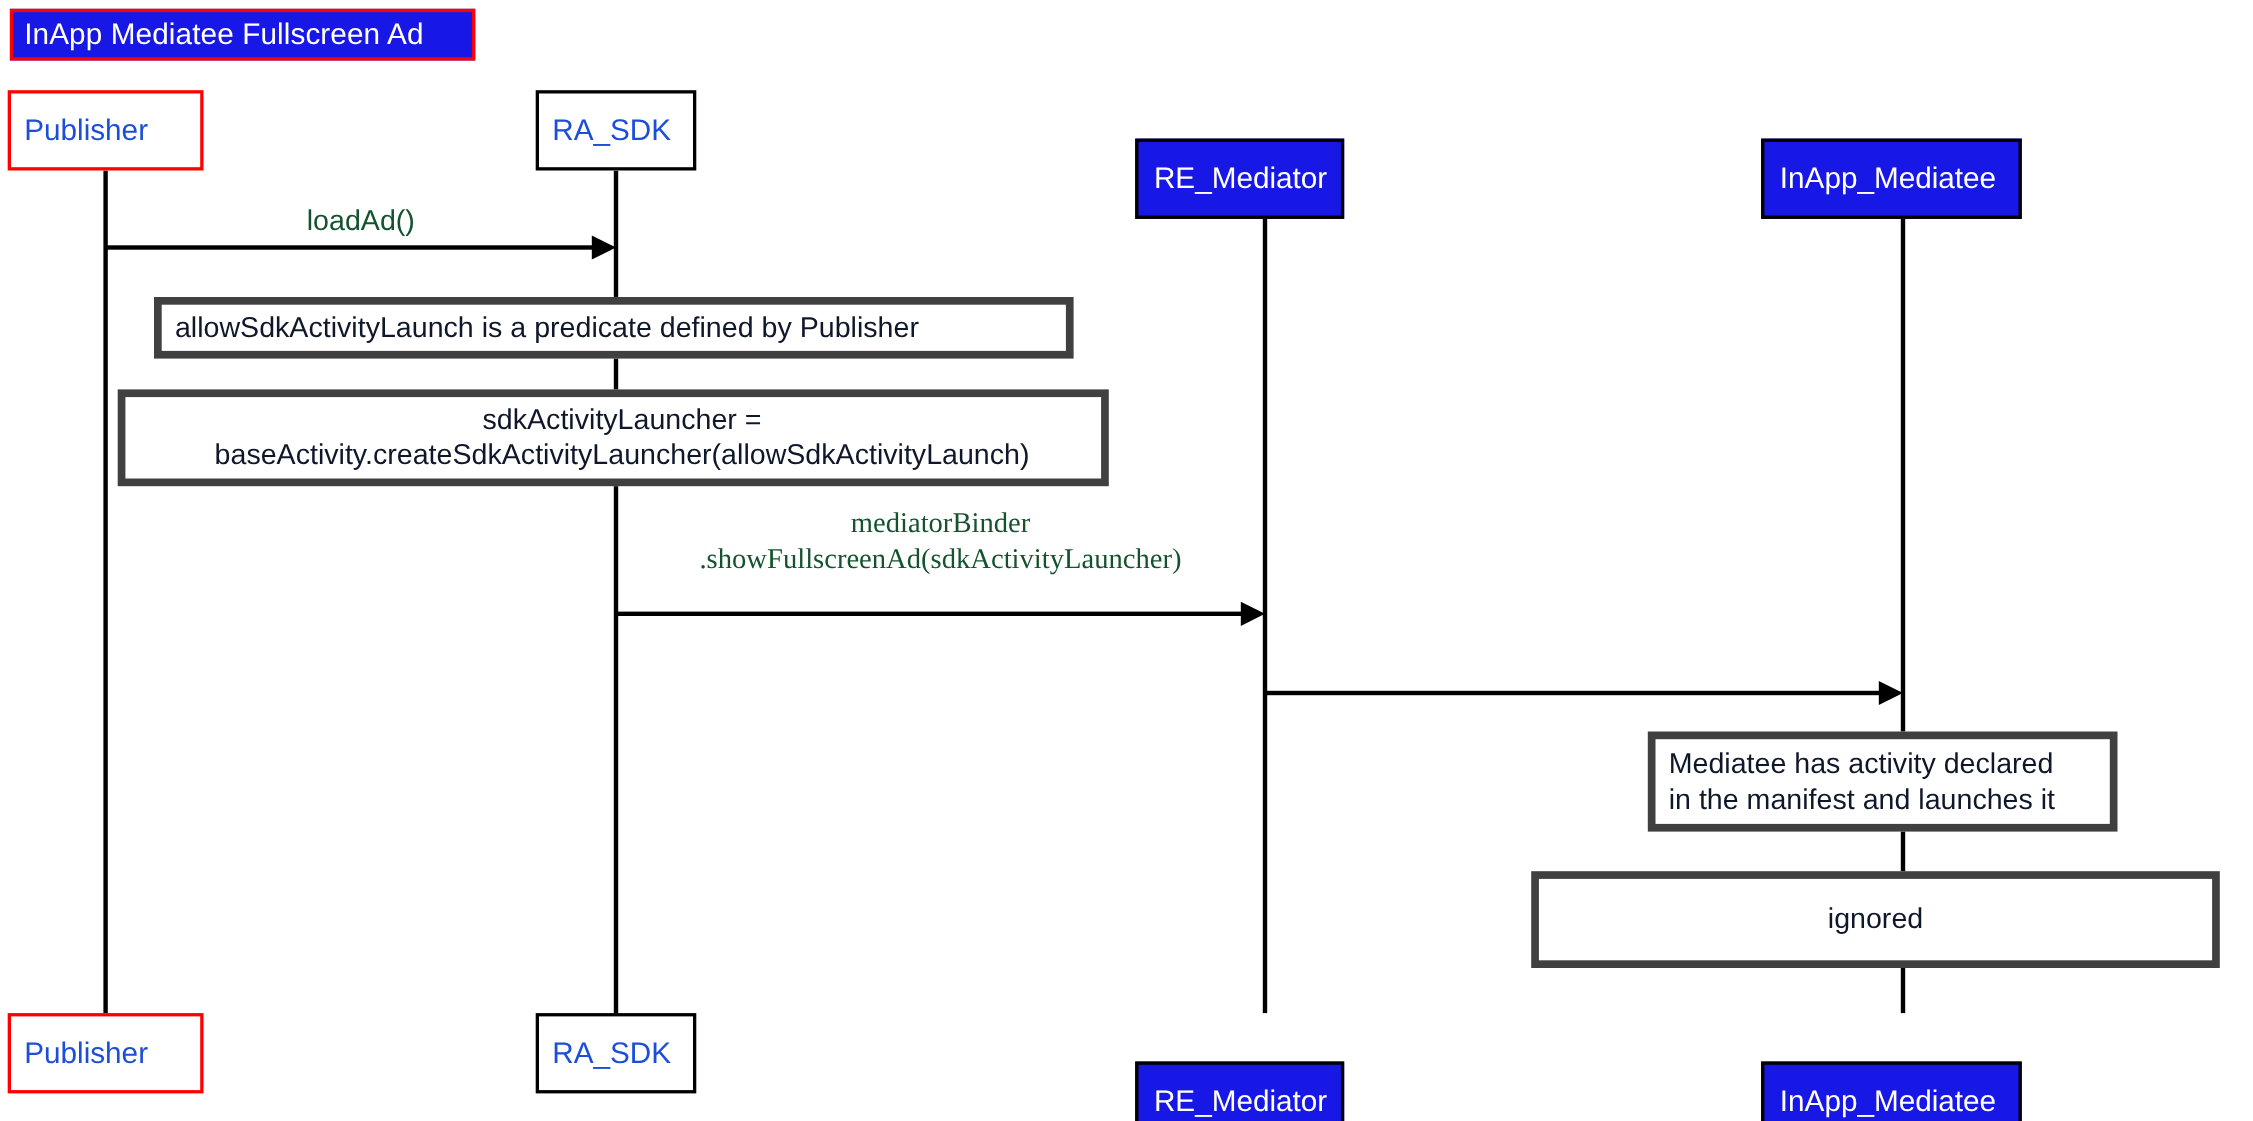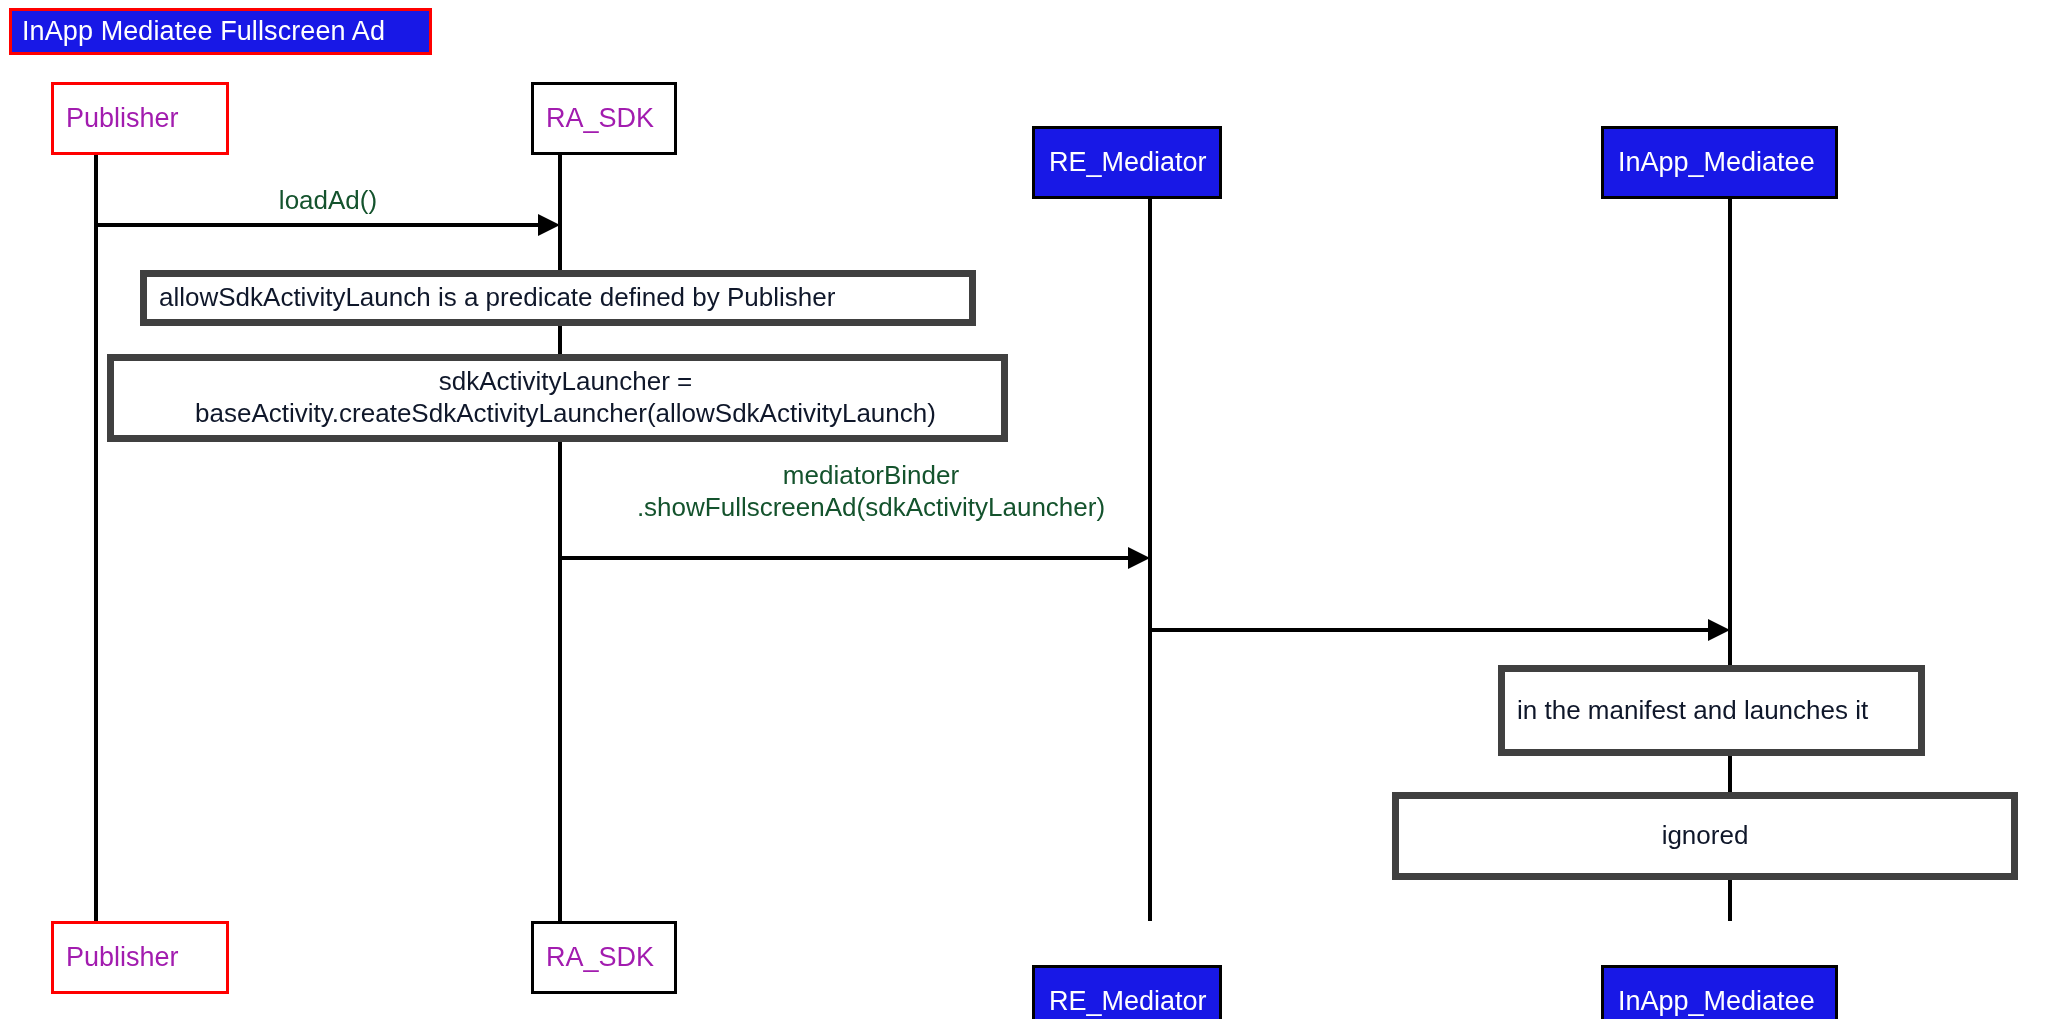--- a/index.html
+++ b/index.html
@@ -43,22 +43,21 @@
   .plife {
     position: absolute;
     box-sizing: border-box;
     display: flex;
     align-items: center;
     font-size: 27px;
     white-space: nowrap;
   }
   .plife.white {
     background: #ffffff;
-    color: #a21caf;
-    margin-left: 44px;
+    color: #1d4ed8;
   }
   .plife.blue {
     background: #1818e6;
     color: #ffffff;
     margin-top: 44px;
   }
   .plife.bred { border: 3px solid #ff0000; }
   .plife.bblack { border: 3px solid #000000; }
   .plife .plabel { width: 100%; padding: 0 12px; }
   .plife.blue .plabel { padding: 0 14px; }
@@ -169,31 +168,32 @@
 
   <div class="note left" style="left:140px; top:270px; width:836px; height:56px;">
     <div class="nline">allowSdkActivityLaunch is a predicate defined by Publisher</div>
   </div>
 
   <div class="note center" style="left:107px; top:354px; width:901px; height:88px;padding-left:16px;">
     <div class="nline">sdkActivityLauncher =</div>
     <div class="nline">baseActivity.createSdkActivityLauncher(allowSdkActivityLaunch)</div>
   </div>
 
-  <div class="msg-label" style="left:576px; top:460px; width:590px;">
+  <div class="msg-label" style="left:560px; top:460px; width:590px;font-family:Liberation Serif, serif;">
     <div>mediatorBinder</div>
     <div>.showFullscreenAd(sdkActivityLauncher)</div>
   </div>
   <div class="msg-line" style="left:560px; top:556px; width:572px;"></div>
   <div class="msg-head" style="left:1128px; top:547px;"></div>
 
   <div class="msg-line" style="left:1150px; top:628px; width:562px;"></div>
   <div class="msg-head" style="left:1708px; top:619px;"></div>
 
   <div class="note left" style="left:1498px; top:665px; width:427px; height:91px;">
+    <div class="nline">Mediatee has activity declared</div>
     <div class="nline">in the manifest and launches it</div>
   </div>
 
   <div class="note center" style="left:1392px; top:792px; width:626px; height:88px;">
     <div class="nline">ignored</div>
   </div>
 
 </div>
 
 </body></html>

